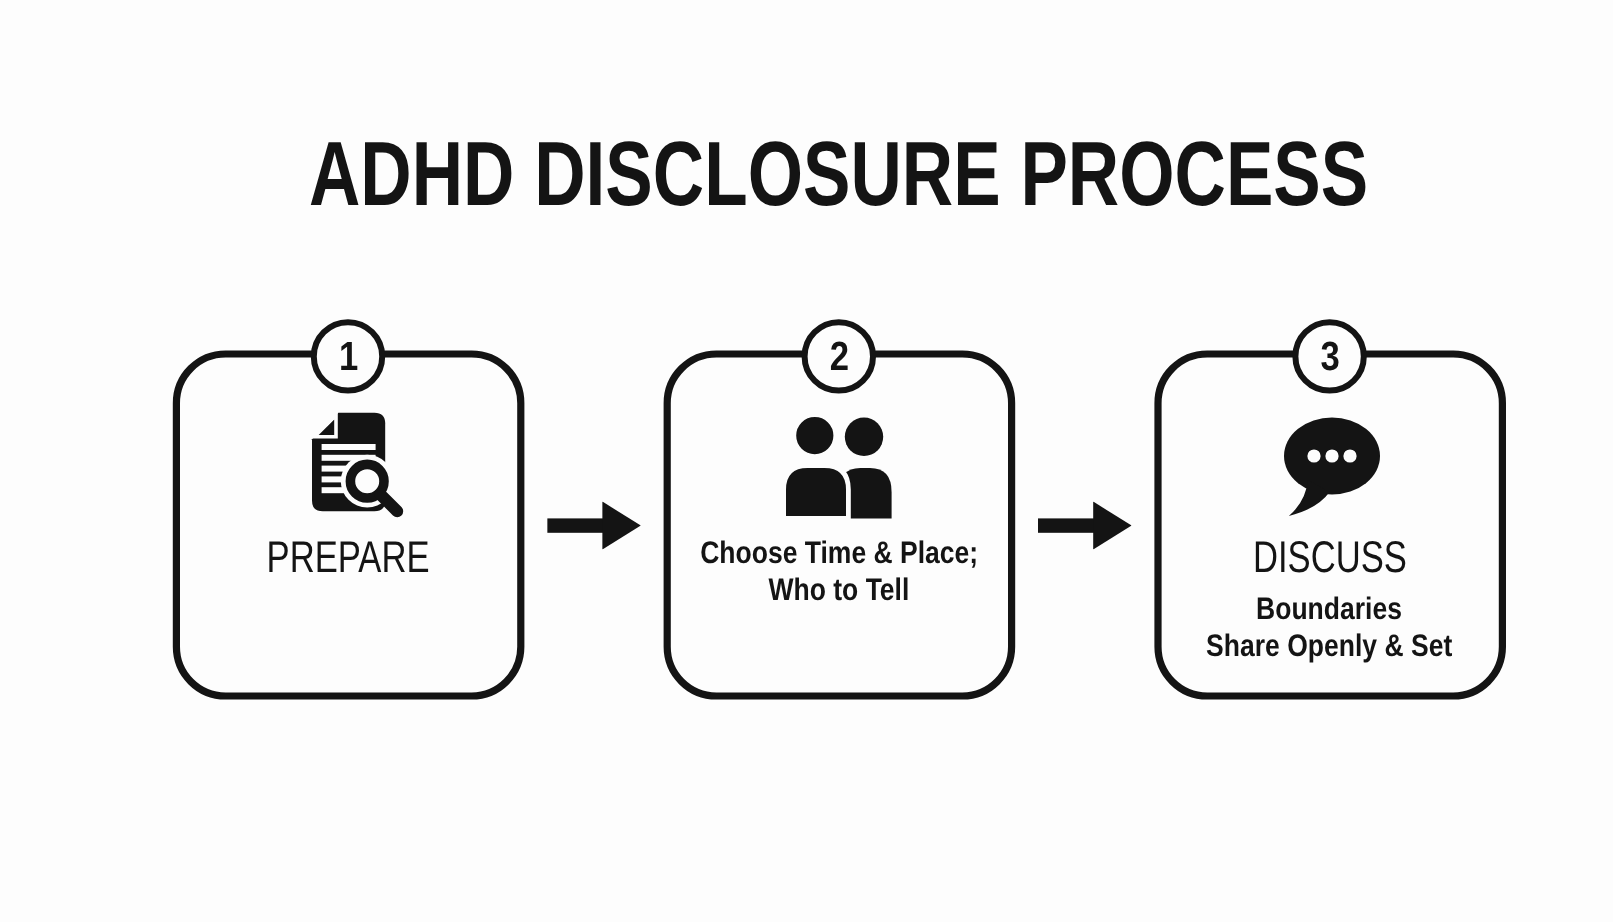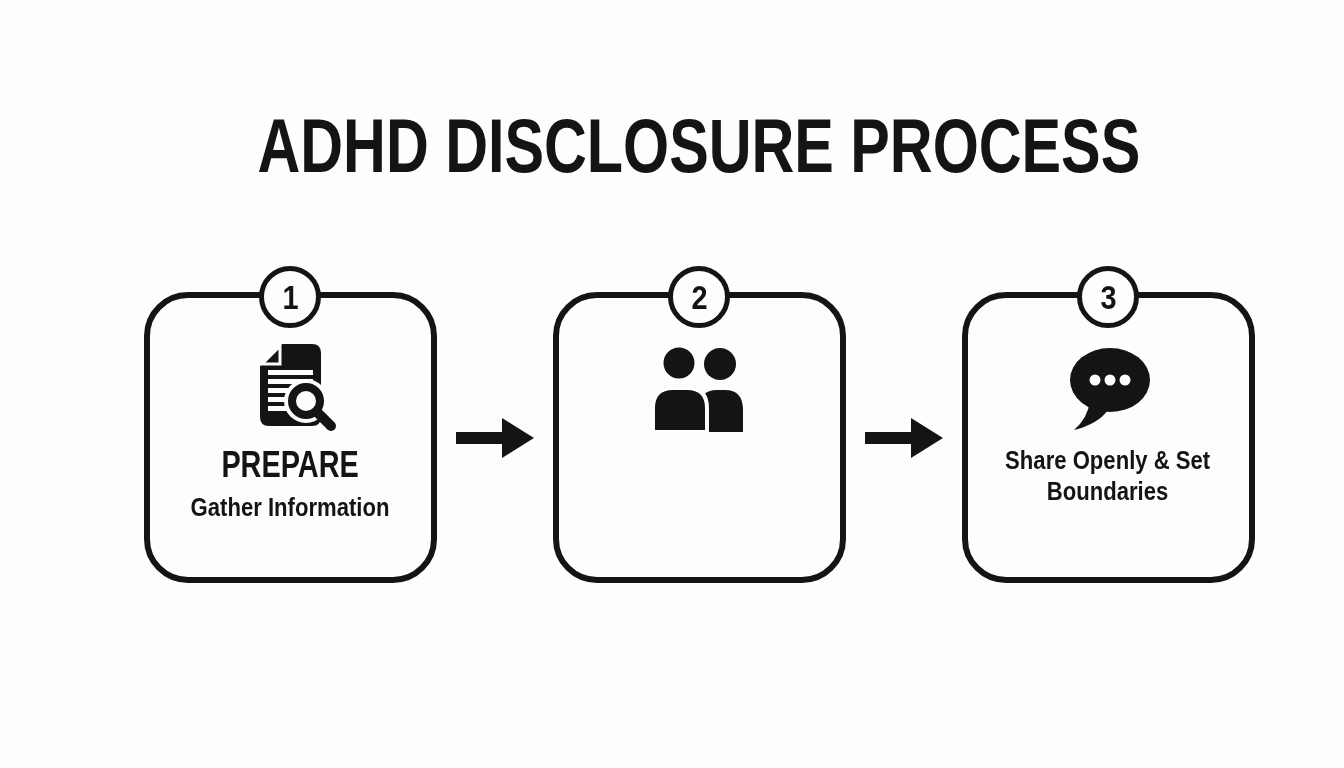--- a/index.html
+++ b/index.html
@@ -32,21 +32,21 @@
     width:62px; height:62px; border-radius:50%;
     background:#fdfdfd; border:5px solid #141414;
     display:flex; align-items:center; justify-content:center;
     font-size:34px; font-weight:700; line-height:1;
   }
   .icon-wrap {
     margin-top:42px; height:96px; width:120px;
     display:flex; align-items:center; justify-content:center;
   }
   .step-title {
-    margin-top:10px; font-size:37px; font-weight:700; line-height:1;
+    margin-top:10px; font-size:37px; font-weight:400; line-height:1;
     white-space:nowrap;
   }
   .step-sub {
     margin-top:9px; font-size:26px; font-weight:700; line-height:1.2;
     text-align:center; white-space:nowrap;
   }
 
   .arrow-cell {
     width:116px; height:291px; margin-top:32px;
     display:flex; align-items:center; justify-content:center;
@@ -82,21 +82,20 @@
 
           <circle cx="66" cy="61" r="22" fill="#fdfdfd"></circle>
           <circle cx="66" cy="61" r="14" fill="#fdfdfd" stroke="#141414" stroke-width="8"></circle>
           <line x1="77" y1="72" x2="91" y2="86" stroke="#141414" stroke-width="10" stroke-linecap="round"></line>
         </svg>
       </div>
       <div class="step-title">
         <span class="condensed">PREPARE</span>
       </div>
       <div class="step-sub">
-        <div><span class="condensed-85">Gather Information</span></div>
       </div>
     </div>
 
     <div class="arrow-cell">
       <svg width="78" height="40" viewBox="0 0 78 40">
         <rect x="0" y="14" width="52" height="12" fill="#141414"></rect>
         <polygon points="46,0 78,20 46,40" fill="#141414"></polygon>
       </svg>
     </div>
 
@@ -107,20 +106,24 @@
       <div class="icon-wrap">
         <svg width="112" height="92" viewBox="0 0 112 92">
 
           <circle cx="77" cy="22" r="16" fill="#141414"></circle>
           <path d="M56 90 V68 Q56 48 74 48 H82 Q100 48 100 68 V90 Z" fill="#141414"></path>
 
           <circle cx="36" cy="21" r="17" fill="#141414" stroke="#fdfdfd" stroke-width="3"></circle>
           <path d="M10 90 V66 Q10 46 30 46 H44 Q64 46 64 66 V90 Z" fill="#141414" stroke="#fdfdfd" stroke-width="4"></path>
         </svg>
       </div>
+      <div class="step-sub">
+        <div><span class="condensed-85">Choose Time &amp; Place;</span></div>
+        <div><span class="condensed-85">Who to Tell</span></div>
+      </div>
     </div>
 
     <div class="arrow-cell">
       <svg width="78" height="40" viewBox="0 0 78 40">
         <rect x="0" y="14" width="52" height="12" fill="#141414"></rect>
         <polygon points="46,0 78,20 46,40" fill="#141414"></polygon>
       </svg>
     </div>
 
     <div class="step-card">
@@ -129,20 +132,23 @@
       </div>
       <div class="icon-wrap">
         <svg width="104" height="96" viewBox="0 0 104 96">
           <ellipse cx="54" cy="40" rx="40" ry="32" fill="#141414"></ellipse>
           <path d="M34 60 Q32 78 18 90 Q42 84 52 70 Z" fill="#141414"></path>
           <circle cx="39" cy="40" r="5.5" fill="#fdfdfd"></circle>
           <circle cx="54" cy="40" r="5.5" fill="#fdfdfd"></circle>
           <circle cx="69" cy="40" r="5.5" fill="#fdfdfd"></circle>
         </svg>
       </div>
+      <div class="step-title">
+        <span class="condensed">DISCUSS</span>
+      </div>
       <div class="step-sub">
+        <div><span class="condensed-85">Boundaries</span></div>
         <div><span class="condensed-85">Share Openly &amp; Set</span></div>
-        <div><span class="condensed-85">Boundaries</span></div>
       </div>
     </div>
 
   </div>
 </div>
 
 </body></html>

